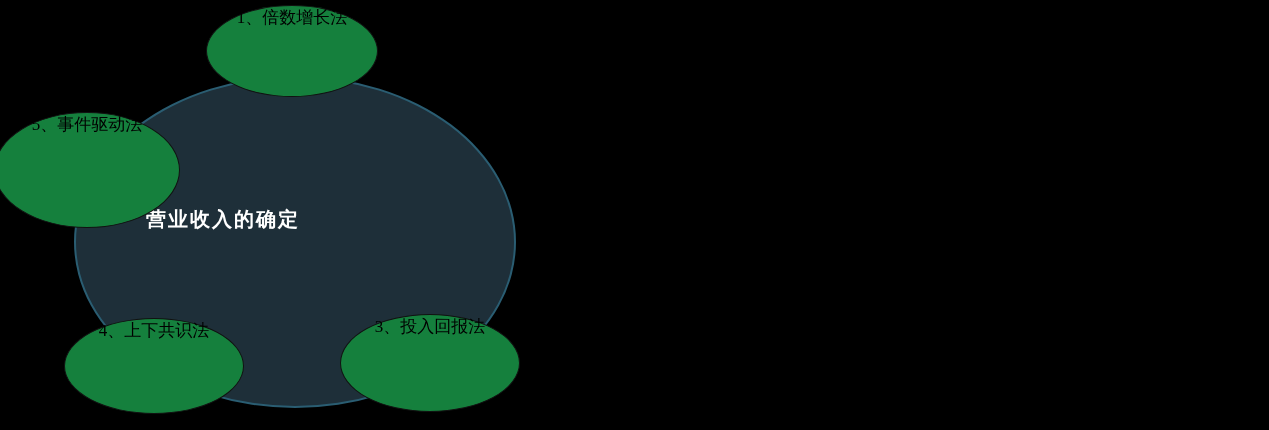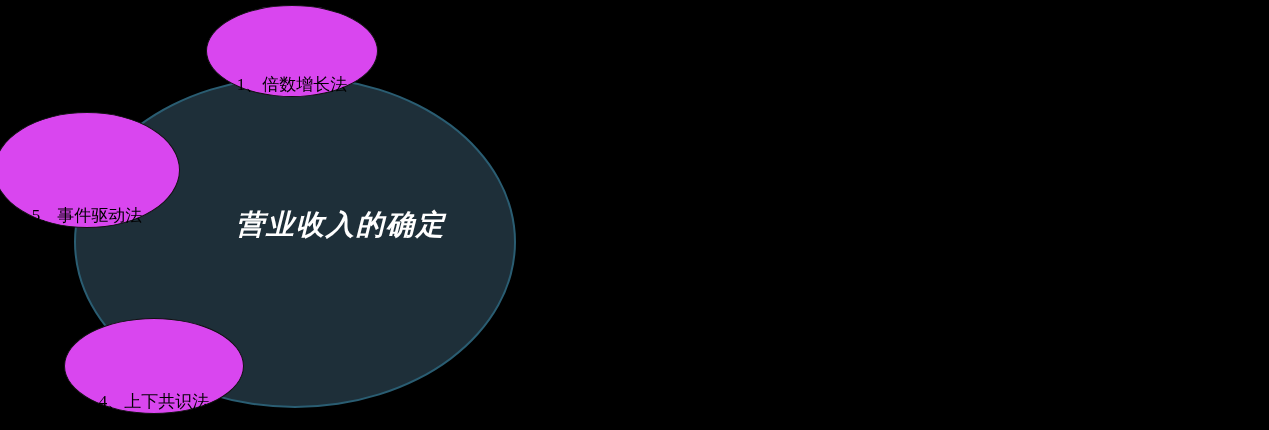--- a/index.html
+++ b/index.html
@@ -24,35 +24,34 @@
     border-radius: 50%;
     background: #1e2f39;
     border: 2px solid #2a5d72;
     box-sizing: border-box;
   }
   .diagram-title {
     position: absolute;
     left: 146px;
     top: 206px;
     width: 300px;
-    text-align: right;
+    text-align: left;
     color: #ffffff;
-    font-size: 28px;
+    font-size: 20px;
     font-weight: bold;
-    font-style: italic;
     letter-spacing: 2px;
     font-family: "Liberation Serif", serif;
   }
   .node {
     position: absolute;
-    background: #d946ef;
+    background: #15803d;
     border: 1.5px solid #111111;
     border-radius: 50%;
     display: flex;
-    align-items: flex-end;
+    align-items: flex-start;
     justify-content: center;
     color: #000000;
     font-size: 17px;
     box-sizing: border-box;
     font-family: "Liberation Serif", serif;
     white-space: nowrap;
   }
   .node-1 { left: 206px; top: 5px;   width: 172px; height: 92px; }
   .node-2 { left: 424px; top: 118px; width: 178px; height: 108px; }
   .node-3 { left: 340px; top: 314px; width: 180px; height: 98px; }
@@ -66,20 +65,23 @@
 
   <div class="main-ellipse"></div>
 
   <div class="diagram-title">营业收入的确定</div>
 
   <div class="node node-1">
     <span>1、倍数增长法</span>
   </div>
 
 
+  <div class="node node-3">
+    <span>3、投入回报法</span>
+  </div>
 
   <div class="node node-4">
     <span>4、上下共识法</span>
   </div>
 
   <div class="node node-5">
     <span>5、事件驱动法</span>
   </div>
 
 </div>

